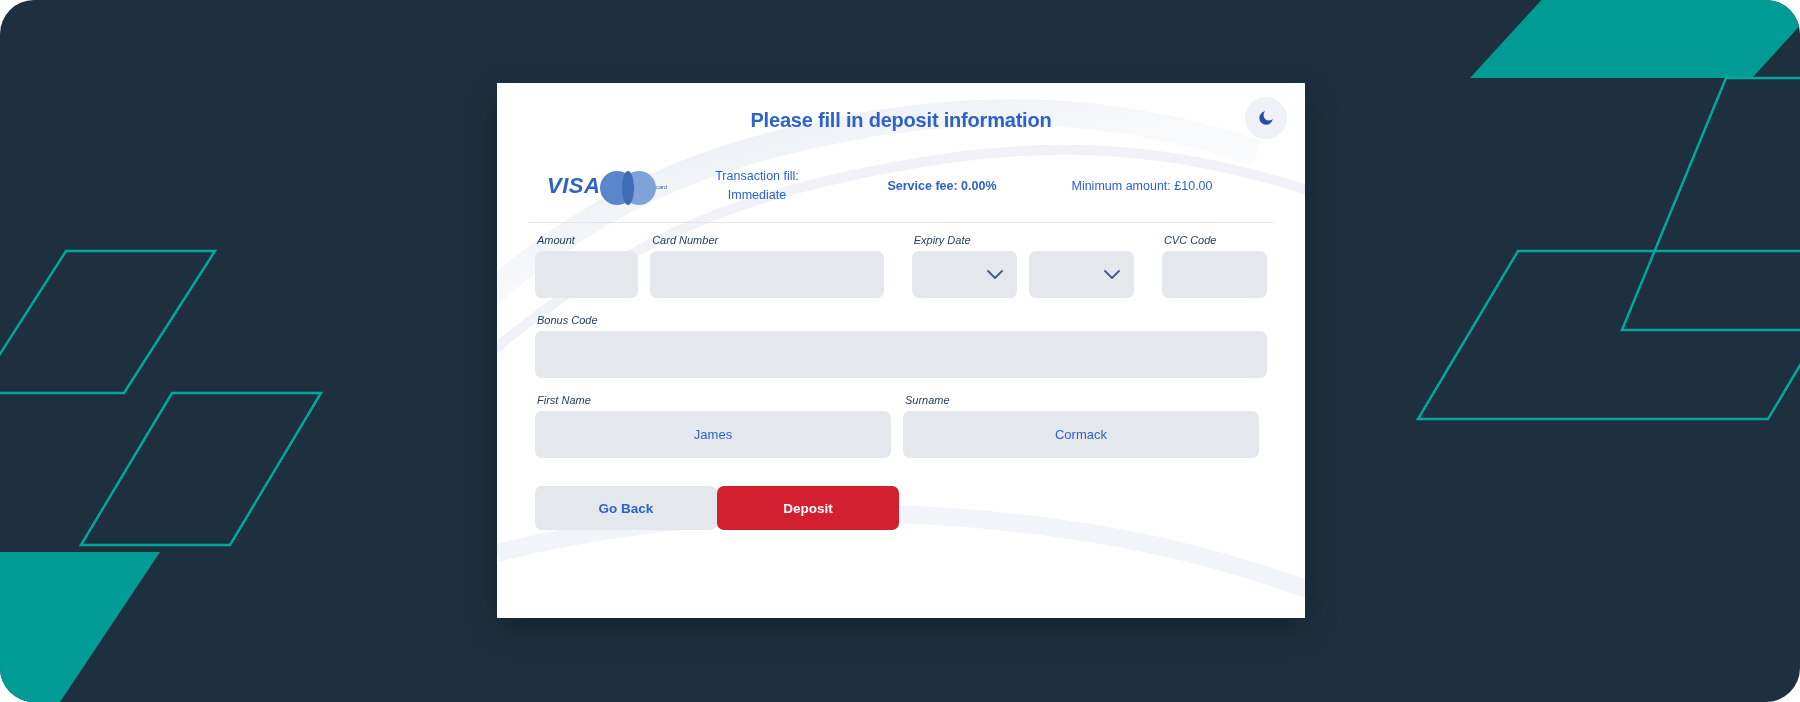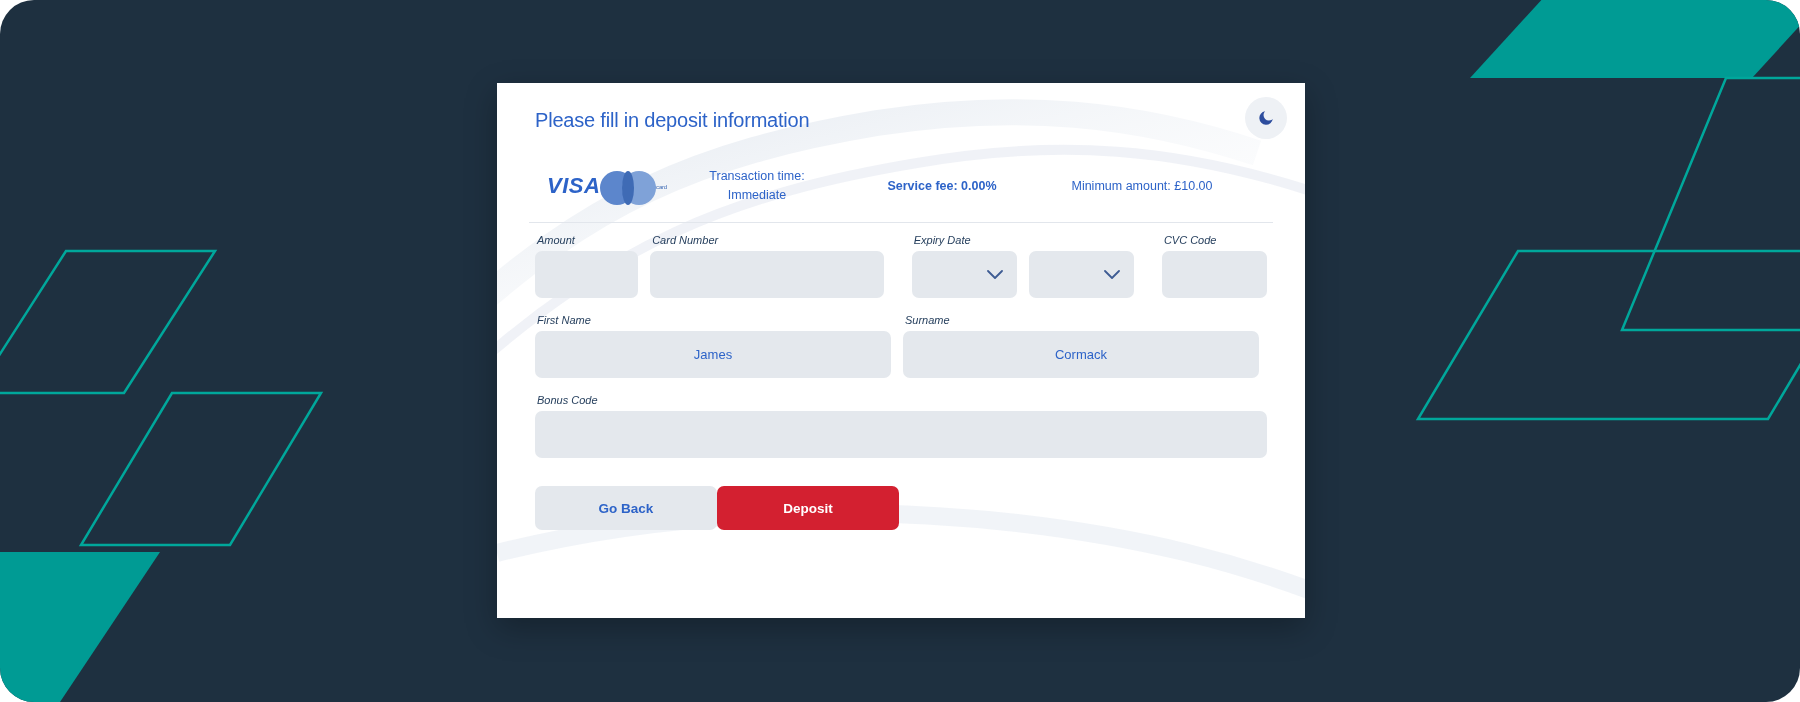--- a/index.html
+++ b/index.html
@@ -72,23 +72,23 @@
     background: #EEF1F5;
     border: none;
     display: flex;
     align-items: center;
     justify-content: center;
     cursor: pointer;
   }
 
   
   #panel-title {
-    text-align: left;
+    text-align: center;
     font-size: 20px;
-    font-weight: normal;
+    font-weight: bold;
     color: #2D63C8;
     letter-spacing: -0.2px;
     padding-top: 26px;
   }
 
   
   #info-row {
     display: flex;
     align-items: center;
     margin-top: 18px;
@@ -309,21 +309,21 @@
           <div class="visa-word">VISA</div>
           <div class="mc-wrap">
             <div class="mc-circle mc-left"></div>
             <div class="mc-circle mc-right"></div>
             <div class="mc-overlap"></div>
           </div>
           <div class="mc-word">mastercard</div>
         </div>
 
         <div class="info-item" id="info-transaction">
-          <div>Transaction time:</div>
+          <div>Transaction fill:</div>
           <div>Immediate</div>
         </div>
 
         <div class="info-item" id="info-fee">Service fee: 0.00%</div>
 
         <div class="info-item" id="info-min">Minimum amount: £10.00</div>
       </div>
 
       <div id="form-divider"></div>
 
@@ -362,38 +362,38 @@
             </span>
           </div>
         </div>
 
         <div id="f-cvc">
           <div class="field-label">CVC Code</div>
           <input class="field-box" value="" style="">
         </div>
       </div>
 
+      <div id="row-3">
+        <div id="f-bonus">
+          <div class="field-label">Bonus Code</div>
+          <input class="field-box" value="" style="">
+        </div>
+      </div>
+
       <div id="row-2">
         <div id="f-first">
           <div class="field-label">First Name</div>
           <input class="field-box" value="James" style="">
         </div>
         <div id="f-last">
           <div class="field-label">Surname</div>
           <input class="field-box" value="Cormack" style="">
         </div>
       </div>
 
-      <div id="row-3">
-        <div id="f-bonus">
-          <div class="field-label">Bonus Code</div>
-          <input class="field-box" value="" style="">
-        </div>
-      </div>
-
       <div id="button-row">
         <button id="btn-goback">Go Back</button>
         <button id="btn-deposit">Deposit</button>
       </div>
 
     </div>
   </div>
 </div>
 
 </body></html>

